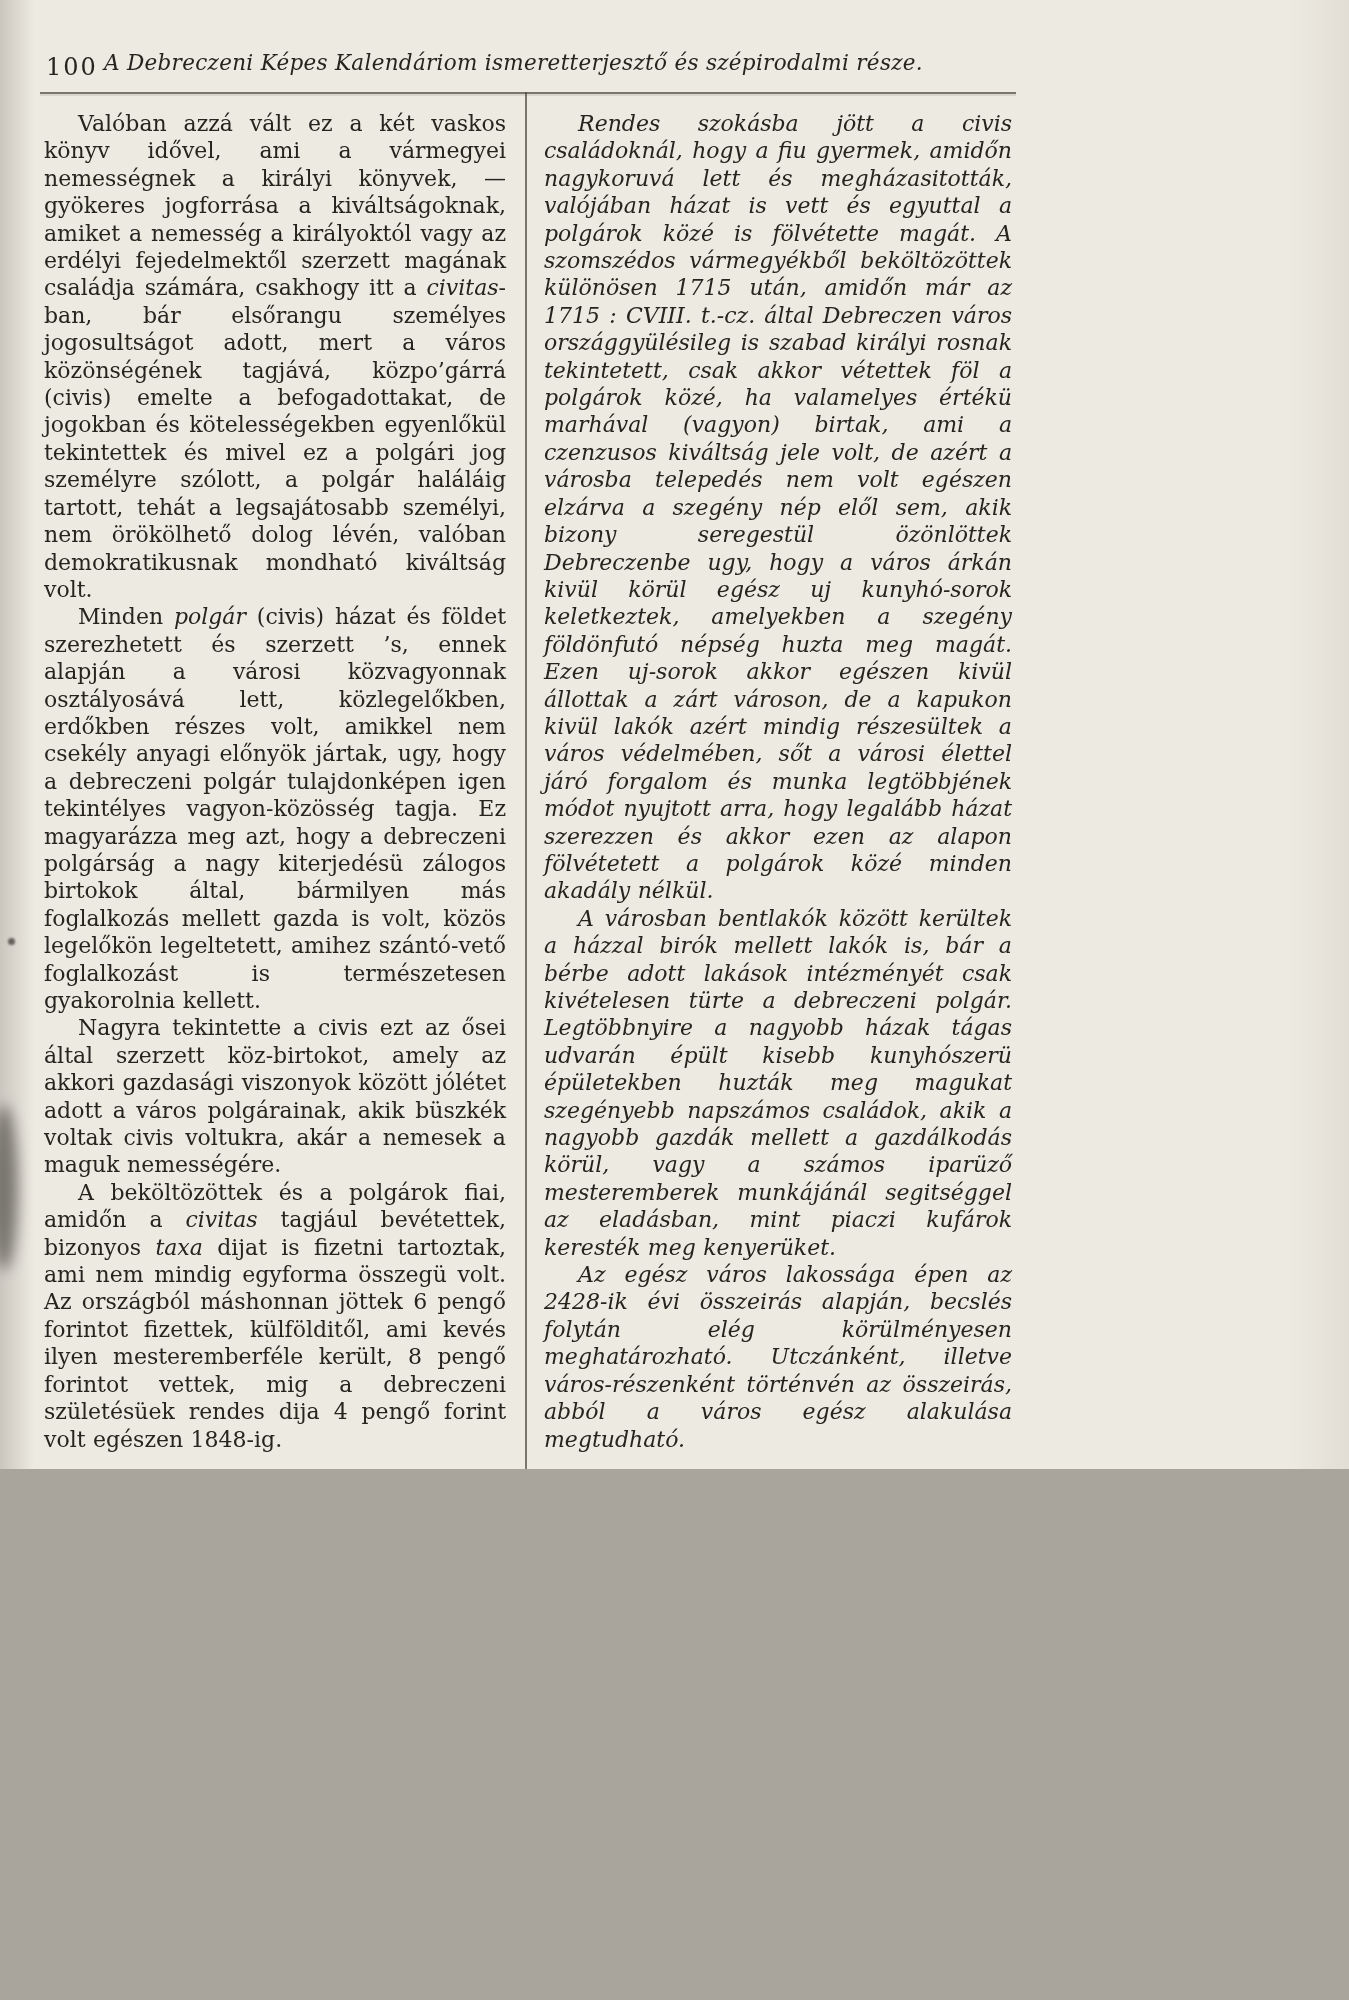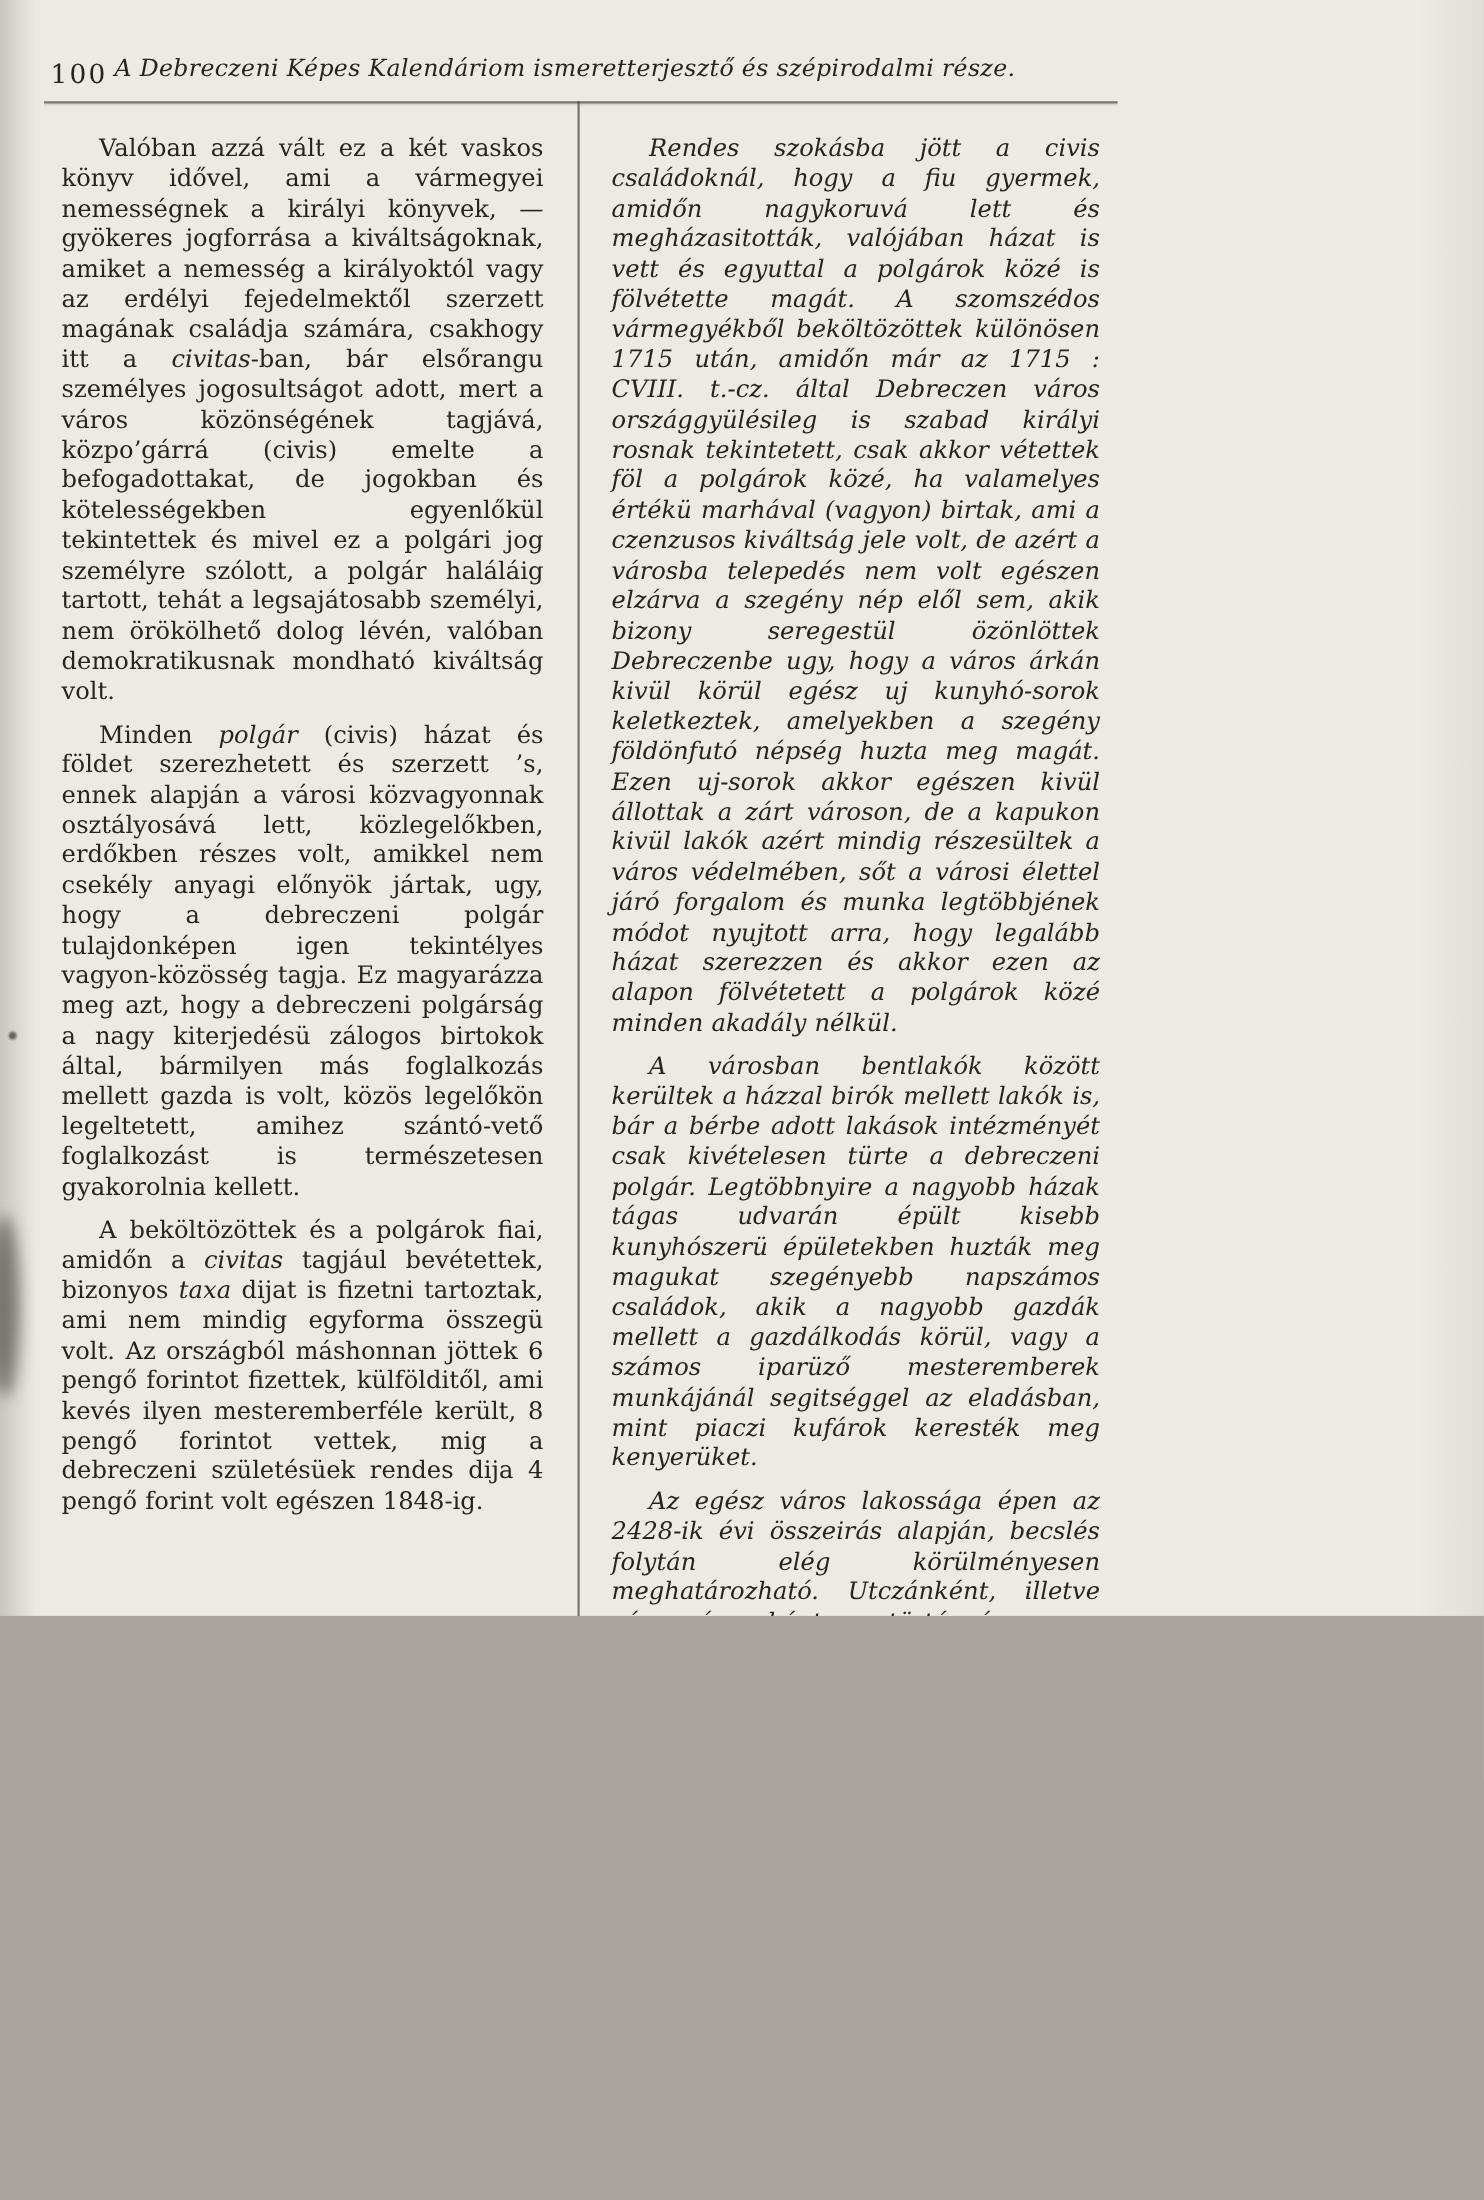--- a/index.html
+++ b/index.html
@@ -93,21 +93,21 @@
   .col-divider::before {
     content: "";
     position: absolute;
     left: 50%;
     top: -18px;
     width: 2px;
     height: 1892px;
     background: rgba(72,68,60,0.70);
   }
   .col p {
-    margin: 12px;
+    margin: 0;
     text-indent: 1.55em;
   }
   .col em { font-style: italic; }
 
   
   .smudge {
     position: absolute;
     left: -10px;
     top: 1105px;
     width: 28px;
@@ -141,20 +141,21 @@
     <span class="running-title">A Debreczeni Képes Kalendáriom ismeretterjesztő és szépirodalmi része.</span>
   </header>
 
   <div class="header-rule"></div>
 
   <main class="columns">
 
     <section class="col left">
       <p><span>Valóban azzá vált ez a két vaskos könyv idővel, ami a vármegyei nemességnek a királyi könyvek, — gyökeres jogforrása a kiváltságoknak, amiket a nemesség a királyoktól vagy az erdélyi fejedelmektől szerzett magának családja számára, csakhogy itt a </span><em>civitas</em><span>-ban, bár elsőrangu személyes jogosultságot adott, mert a város közönségének tagjává, közpo’gárrá (civis) emelte a befogadottakat, de jogokban és kötelességekben egyenlőkül tekintettek és mivel ez a polgári jog személyre szólott, a polgár haláláig tartott, tehát a legsajátosabb személyi, nem örökölhető dolog lévén, valóban demokratikusnak mondható kiváltság volt.</span></p>
       <p><span>Minden </span><em>polgár</em><span> (civis) házat és földet szerezhetett és szerzett ’s, ennek alapján a városi közvagyonnak osztályosává lett, közlegelőkben, erdőkben részes volt, amikkel nem csekély anyagi előnyök jártak, ugy, hogy a debreczeni polgár tulajdonképen igen tekintélyes vagyon-közösség tagja. Ez magyarázza meg azt, hogy a debreczeni polgárság a nagy kiterjedésü zálogos birtokok által, bármilyen más foglalkozás mellett gazda is volt, közös legelőkön legeltetett, amihez szántó-vető foglalkozást is természetesen gyakorolnia kellett.</span></p>
+      <p><span>Nagyra tekintette a civis ezt az ősei által szerzett köz-birtokot, amely az akkori gazdasági viszonyok között jólétet adott a város polgárainak, akik büszkék voltak civis voltukra, akár a nemesek a maguk nemességére.</span></p>
       <p><span>A beköltözöttek és a polgárok fiai, amidőn a </span><em>civitas</em><span> tagjául bevétettek, bizonyos </span><em>taxa</em><span> dijat is fizetni tartoztak, ami nem mindig egyforma összegü volt. Az országból máshonnan jöttek 6 pengő forintot fizettek, külfölditől, ami kevés ilyen mesteremberféle került, 8 pengő forintot vettek, mig a debreczeni születésüek rendes dija 4 pengő forint volt egészen 1848-ig.</span></p>
     </section>
 
     <div class="col-divider"></div>
 
     <section class="col right">
       <p><span>Rendes szokásba jött a civis családoknál, hogy a fiu gyermek, amidőn nagykoruvá lett és megházasitották, valójában házat is vett és egyuttal a polgárok közé is fölvétette magát. A szomszédos vármegyékből beköltözöttek különösen 1715 után, amidőn már az 1715 : CVIII. t.-cz. által Debreczen város országgyülésileg is szabad királyi rosnak tekintetett, csak akkor vétettek föl a polgárok közé, ha valamelyes értékü marhával (vagyon) birtak, ami a czenzusos kiváltság jele volt, de azért a városba telepedés nem volt egészen elzárva a szegény nép elől sem, akik bizony seregestül özönlöttek Debreczenbe ugy, hogy a város árkán kivül körül egész uj kunyhó-sorok keletkeztek, amelyekben a szegény földönfutó népség huzta meg magát. Ezen uj-sorok akkor egészen kivül állottak a zárt városon, de a kapukon kivül lakók azért mindig részesültek a város védelmében, sőt a városi élettel járó forgalom és munka legtöbbjének módot nyujtott arra, hogy legalább házat szerezzen és akkor ezen az alapon fölvétetett a polgárok közé minden akadály nélkül.</span></p>
       <p><span>A városban bentlakók között kerültek a házzal birók mellett lakók is, bár a bérbe adott lakások intézményét csak kivételesen türte a debreczeni polgár. Legtöbbnyire a nagyobb házak tágas udvarán épült kisebb kunyhószerü épületekben huzták meg magukat szegényebb napszámos családok, akik a nagyobb gazdák mellett a gazdálkodás körül, vagy a számos iparüző mesteremberek munkájánál segitséggel az eladásban, mint piaczi kufárok keresték meg kenyerüket.</span></p>
       <p><span>Az egész város lakossága épen az 2428-ik évi összeirás alapján, becslés folytán elég körülményesen meghatározható. Utczánként, illetve város-részenként történvén az összeirás, abból a város egész alakulása megtudható.</span></p>
     </section>

